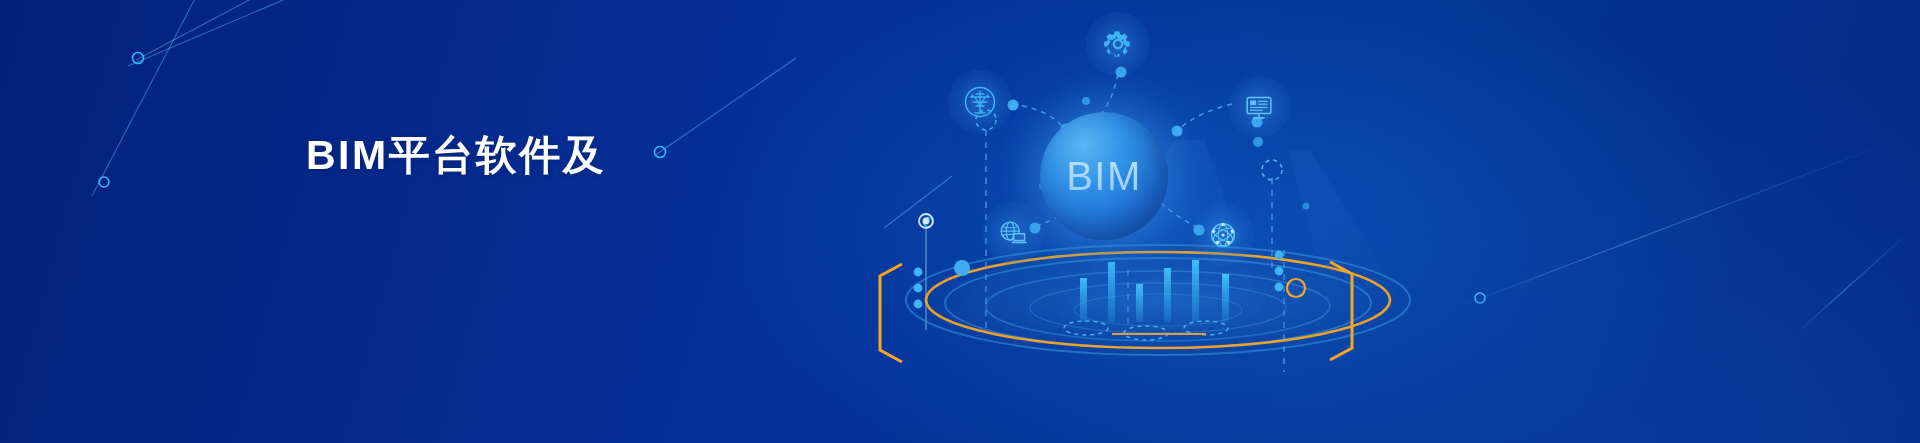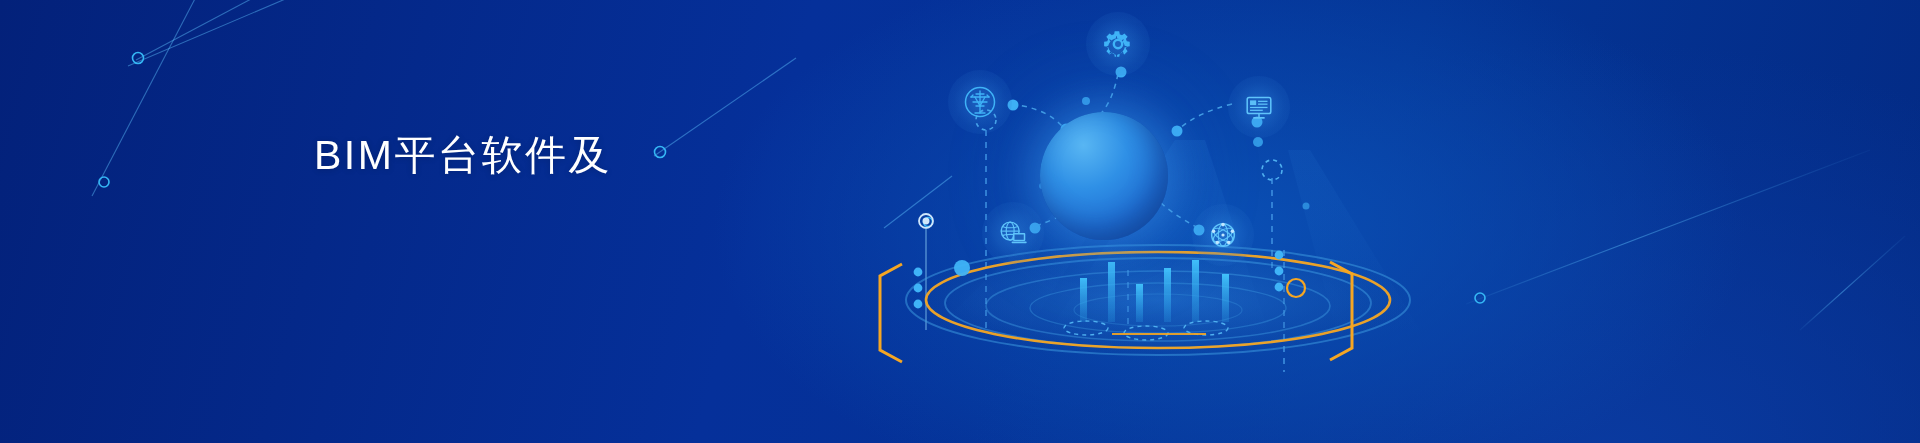--- a/index.html
+++ b/index.html
@@ -22,24 +22,23 @@
   
   #headline {
     position:absolute; left:306px; top:118px;
     z-index:40;
   }
   #headline .line {
     color:#ffffff;
     font-size:41px;
     line-height:74px;
     letter-spacing:2.5px;
-    font-weight:400;
+    font-weight:700;
     white-space:nowrap;
     text-shadow:0 1px 6px rgba(0,0,0,0.18);
-    margin-left:8px;
   }
 
   
   #sphere {
     position:absolute; left:1040px; top:112px;
     width:128px; height:128px; border-radius:50%;
     background:
       radial-gradient(circle at 34% 26%, #58b6f3 0%, #2f90e6 34%, #1f6fd4 66%, #1558bb 100%);
     box-shadow:
       0 0 34px 10px rgba(58,150,235,0.40),
@@ -217,20 +216,21 @@
       <circle cx="1042" cy="186" r="3" opacity="0.55"></circle>
       <circle cx="1306" cy="206" r="3.5" opacity="0.6"></circle>
     </g>
   </svg>
 
   <div id="headline">
     <div class="line">BIM平台软件及</div>
   </div>
 
   <div id="sphere"></div>
+  <div id="sphere-label">BIM</div>
 
   <div class="bubble bub-gear">
     <svg width="34" height="34" viewBox="0 0 24 24">
       <path fill="#3fb3f7" d="M12 8.2a3.8 3.8 0 100 7.6 3.8 3.8 0 000-7.6zm0 5.9a2.1 2.1 0 110-4.2 2.1 2.1 0 010 4.2z"></path>
       <path fill="#3fb3f7" d="M20.3 13.6l-.03-3.2-2.1-.35a6.3 6.3 0 00-.62-1.5l1.25-1.73-2.28-2.24-1.72 1.26a6.3 6.3 0 00-1.5-.6L12.85 3h-3.2l-.4 2.2a6.3 6.3 0 00-1.5.62L6.02 4.57 3.78 6.85l1.27 1.72a6.3 6.3 0 00-.6 1.5L2.2 10.4v3.2l2.23.4a6.3 6.3 0 00.62 1.5L3.8 17.2l2.27 2.25 1.73-1.26a6.3 6.3 0 001.5.6l.4 2.2h3.2l.4-2.22a6.3 6.3 0 001.5-.62l1.73 1.26 2.25-2.27-1.26-1.72a6.3 6.3 0 00.6-1.5l2.18-.32zm-3.6.72l-.24.82a4.6 4.6 0 01-.77 1.5l-.52.68.9 1.23-.36.36-1.24-.9-.68.52a4.6 4.6 0 01-1.5.77l-.82.24-.28 1.5h-.5l-.28-1.5-.82-.24a4.6 4.6 0 01-1.5-.77l-.68-.52-1.24.9-.36-.36.9-1.23-.52-.68a4.6 4.6 0 01-.77-1.5l-.24-.82-1.5-.28v-.5l1.5-.28.24-.82a4.6 4.6 0 01.77-1.5l.52-.68-.9-1.24.36-.36 1.24.9.68-.52a4.6 4.6 0 011.5-.77l.82-.24.28-1.5h.5l.28 1.5.82.24a4.6 4.6 0 011.5.77l.68.52 1.24-.9.36.36-.9 1.24.52.68a4.6 4.6 0 01.77 1.5l.24.82 1.5.28v.5z"></path>
     </svg>
   </div>
 
   <div class="bubble bub-tower">
     <svg width="36" height="36" viewBox="0 0 36 36">

